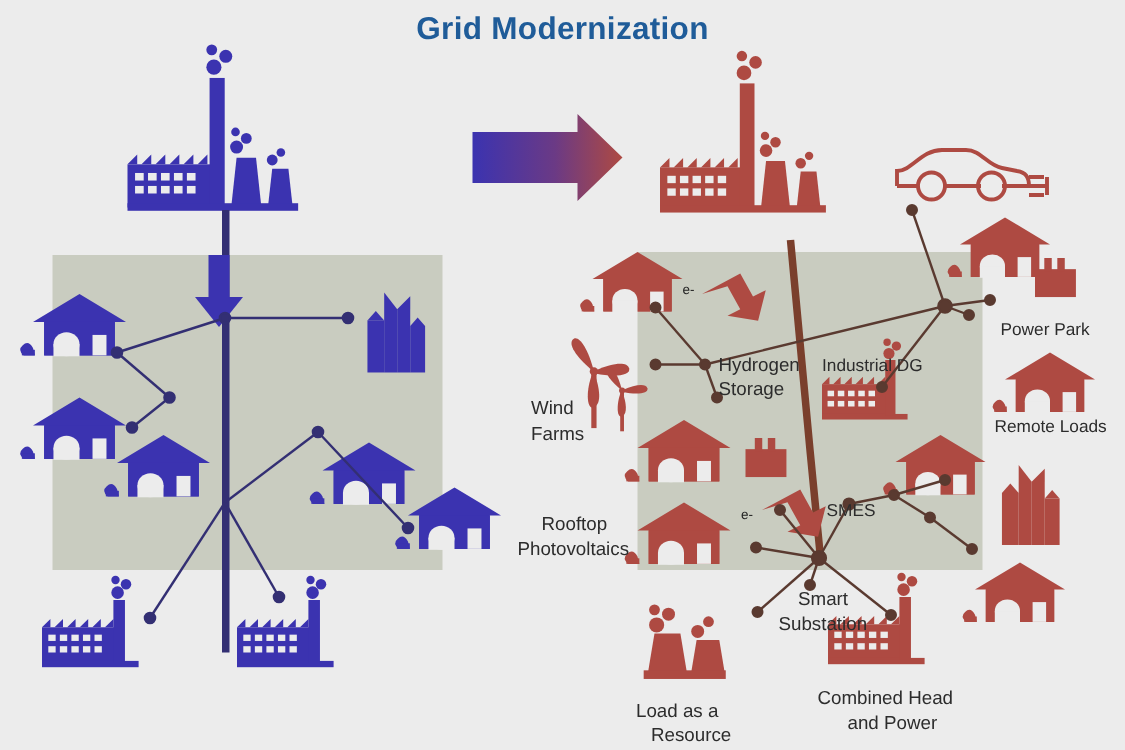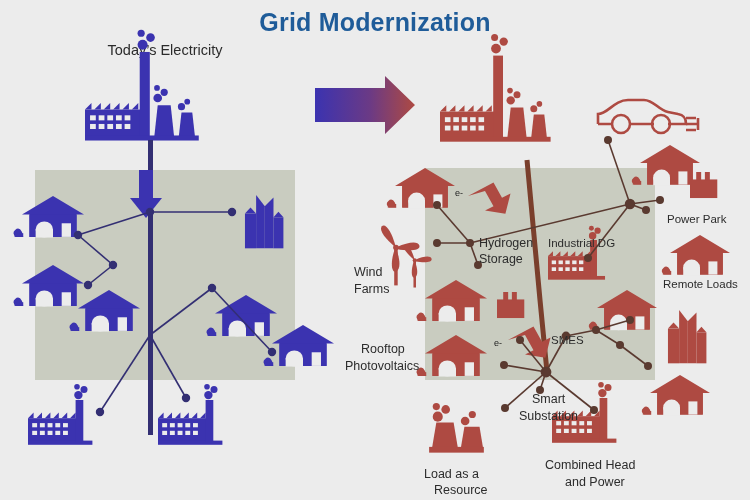--- a/index.html
+++ b/index.html
@@ -6,39 +6,38 @@
   body{
     width:750px;height:500px;
     background:#ececec;
     font-family:"Liberation Sans", sans-serif;
     overflow:hidden;
     position:relative;
   }
   #stage{position:absolute;inset:0;width:750px;height:500px;}
   .title{
     position:absolute;left:0;top:8px;width:750px;text-align:center;
-    font-size:25px;font-weight:bold;color:#1F5C99;letter-spacing:.2px;
+    font-size:21px;font-weight:bold;color:#1F5C99;letter-spacing:.2px;
   }
   .sec-label{
     position:absolute;font-size:14.5px;color:#2b2b2b;text-align:center;
   }
   #lbl-today{left:55px;top:42px;width:220px;}
   #lbl-tomorrow{left:460px;top:38px;width:225px;}
   svg{position:absolute;left:0;top:0;}
   .dlabel{font-family:"Liberation Sans",sans-serif;fill:#2c2c2c;font-size:12.5px;}
   .dlabel.sm{font-size:11.5px;}
   .elabel{font-family:"Liberation Sans",sans-serif;fill:#222;font-size:9px;}
 </style>
 </head>
 <body>
 
 <div id="stage">
 
   <div class="title">Grid Modernization</div>
-  <div class="sec-label" id="lbl-today">Today’s Electricity</div>
 
   <svg width="750" height="500" viewBox="0 0 750 500">
     <defs>
       <linearGradient id="arrGrad" x1="0" y1="0" x2="1" y2="0">
         <stop offset="0%" stop-color="#3B33B0"></stop>
         <stop offset="55%" stop-color="#6B3A85"></stop>
         <stop offset="100%" stop-color="#AE4A42"></stop>
       </linearGradient>
 
       <g id="house">

